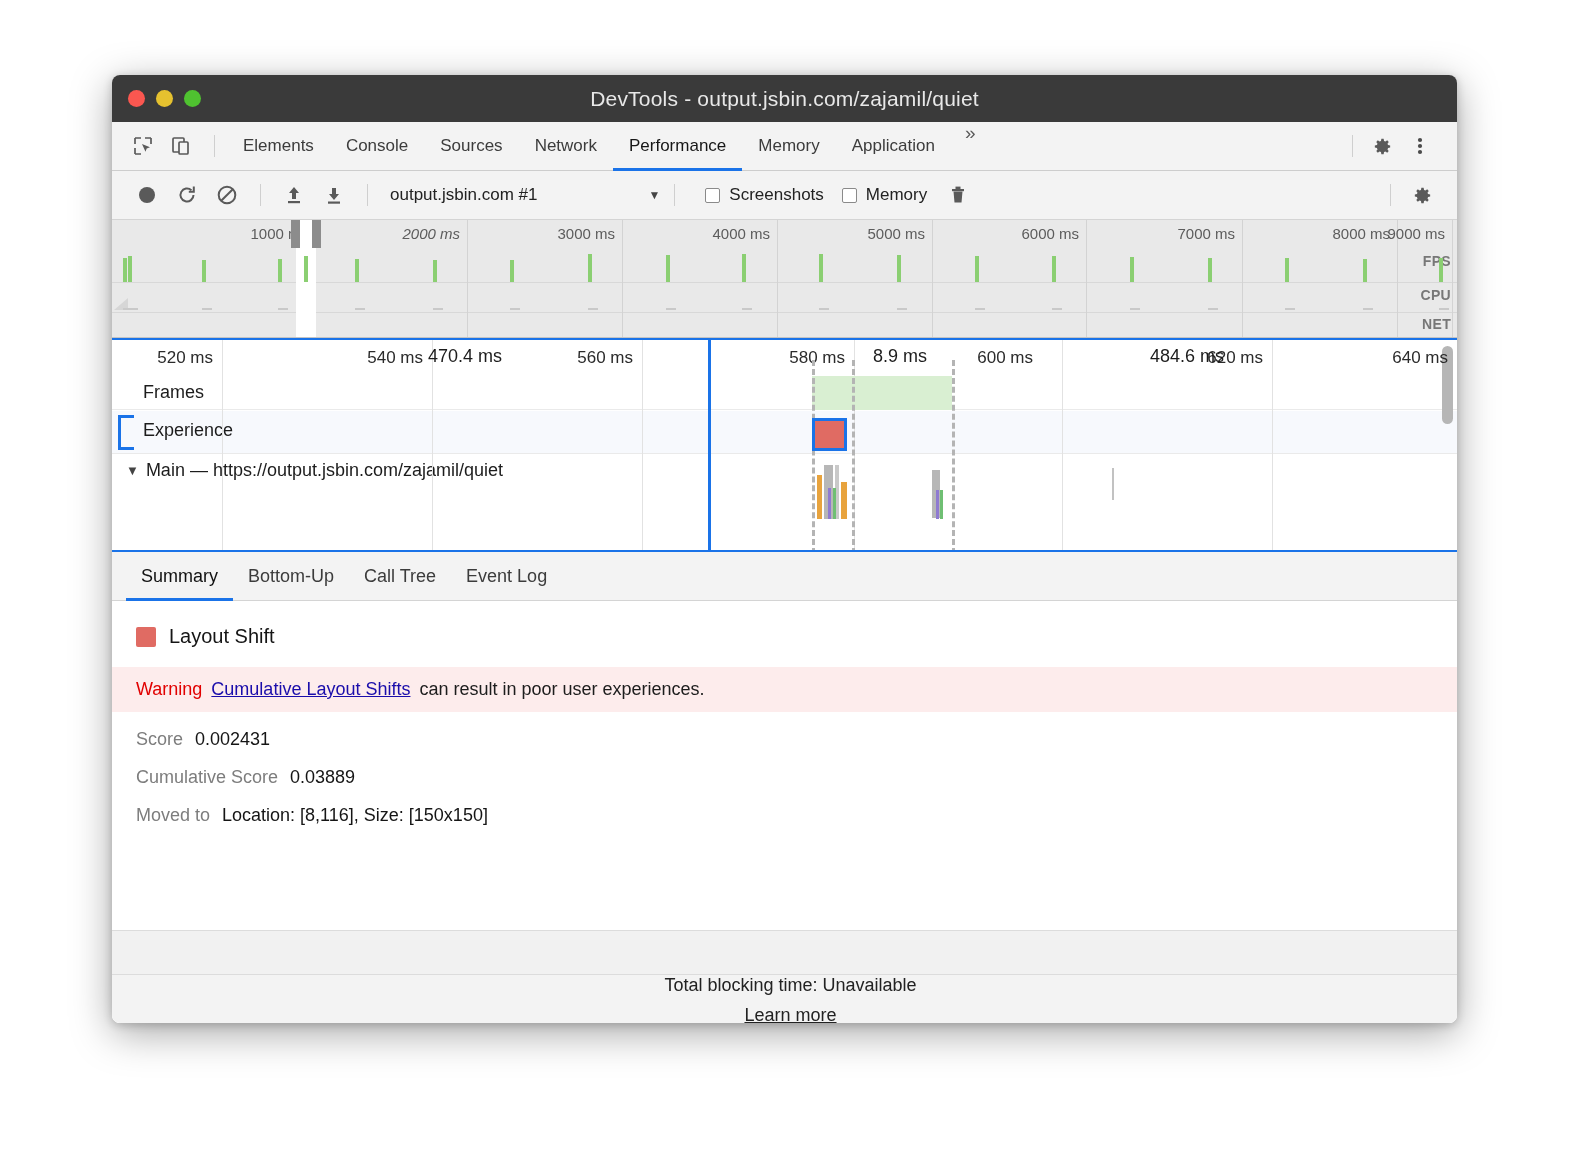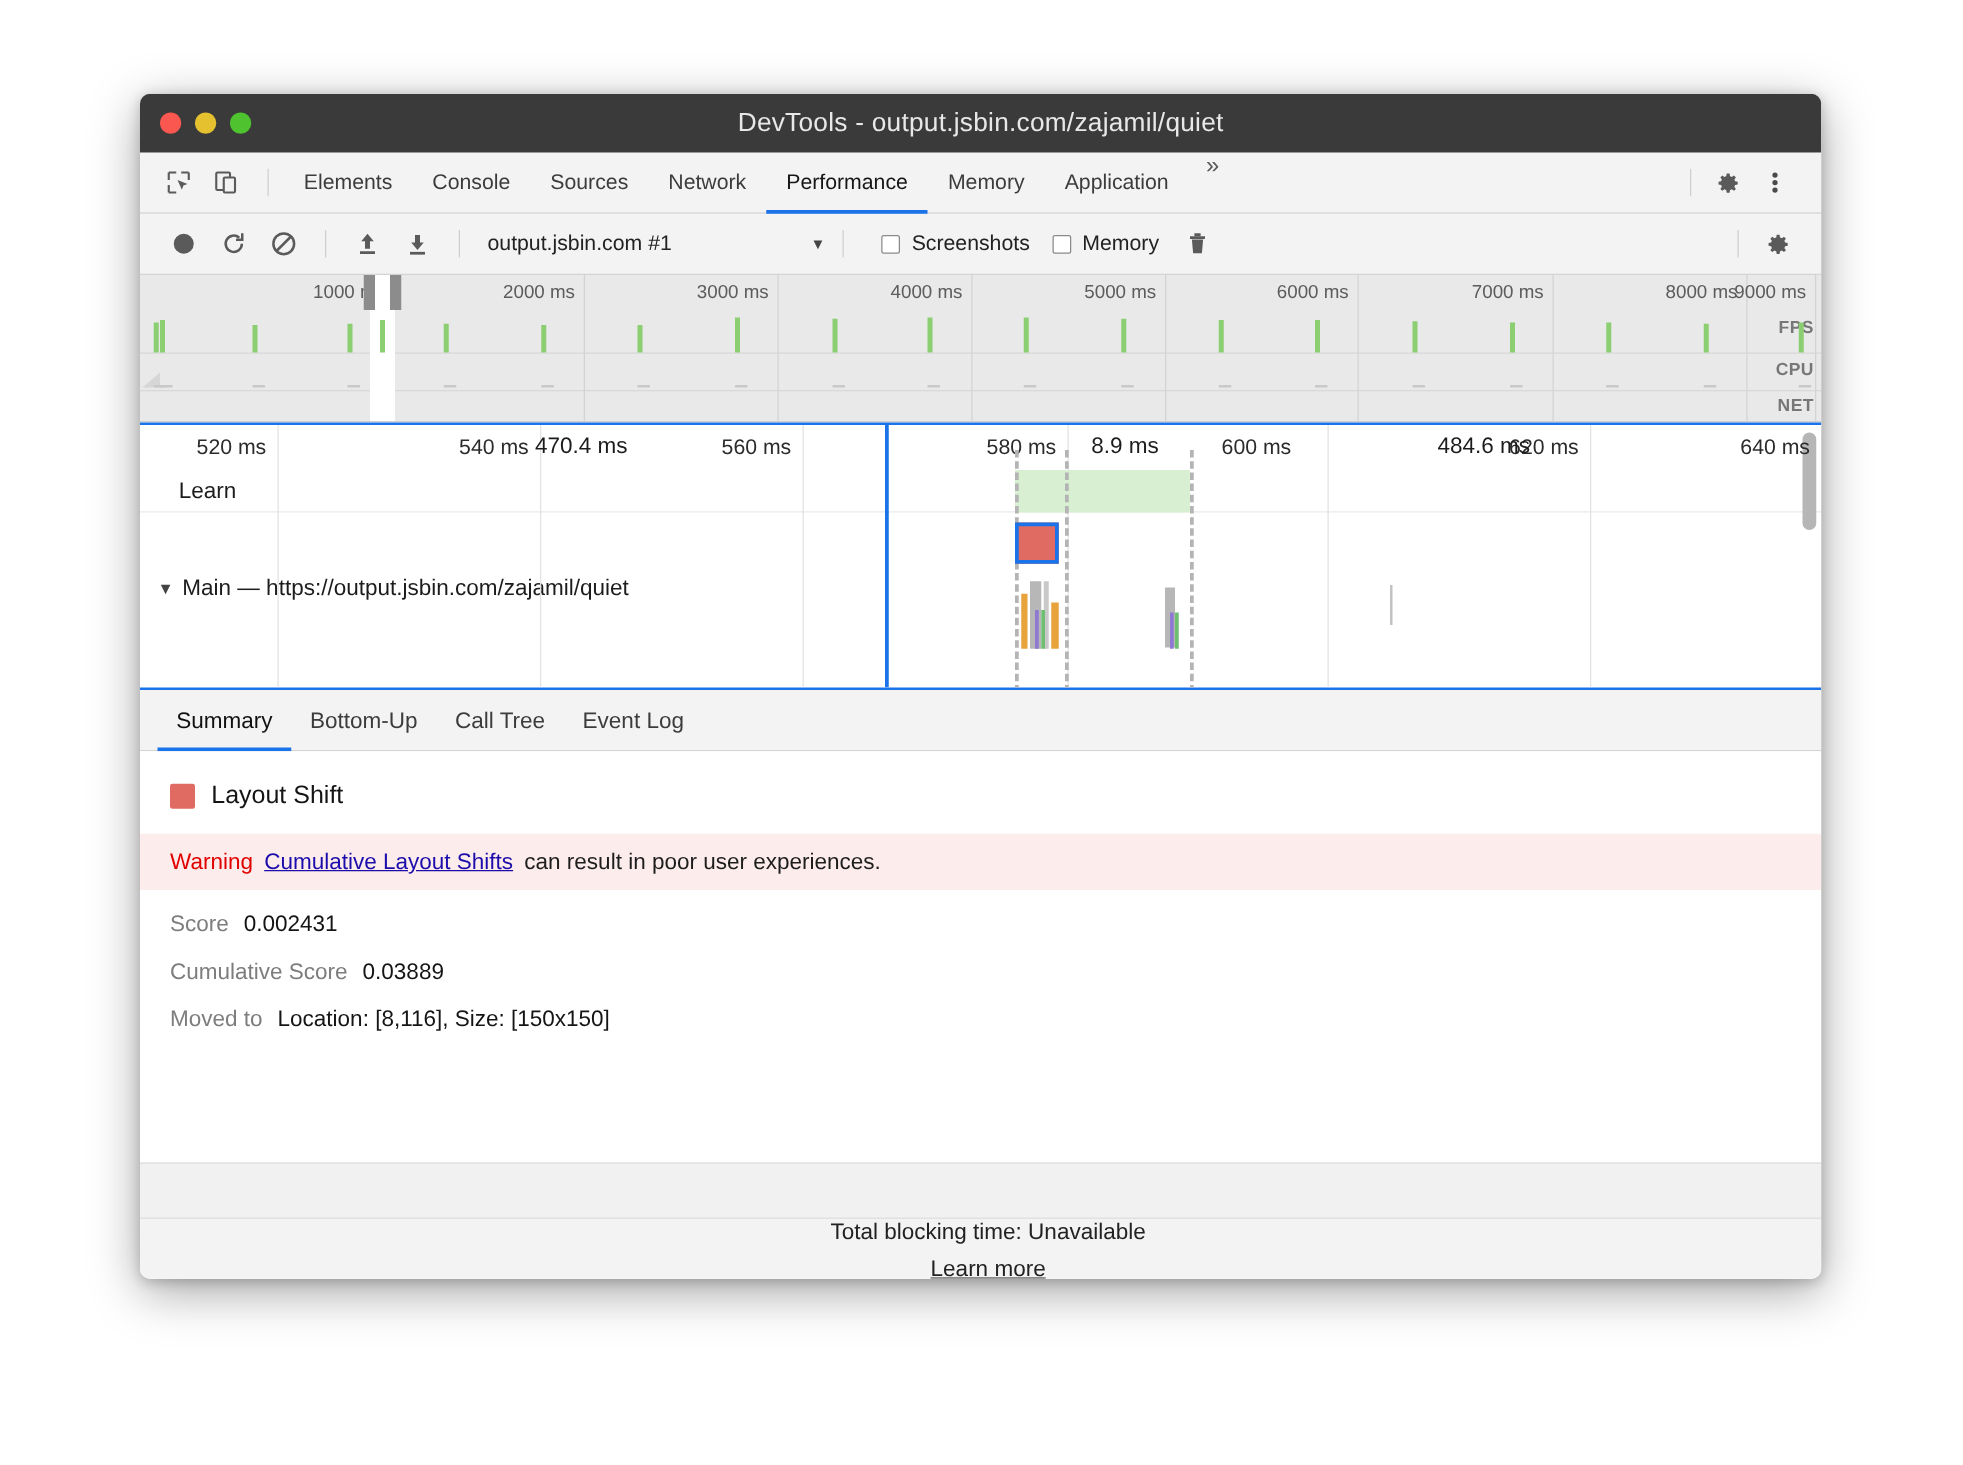--- a/index.html
+++ b/index.html
@@ -363,21 +363,21 @@
     <div class="overview" id="overview">
       <div class="cpu-hatch" style="left:2px; top:78px;"></div>
       <div class="cpu-line" style="top:62px"></div>
       <div class="cpu-line" style="top:92px"></div>
       <div class="ov-lane-label" style="top:33px">FPS</div>
       <div class="ov-lane-label" style="top:67px">CPU</div>
       <div class="ov-lane-label" style="top:96px">NET</div>
     <div class="ov-tick" style="left: 203px;"></div>
         <div class="ov-label" style="left: 203px;">1000 ms</div>
         <div class="ov-tick" style="left: 355px;"></div>
-        <div class="ov-label" style="left: 355px;">2000 ms</div>
+        <div class="ov-label" style="left: 355px; font-style: italic;">2000 ms</div>
         <div class="ov-tick" style="left: 510px;"></div>
         <div class="ov-label" style="left: 510px;">3000 ms</div>
         <div class="ov-tick" style="left: 665px;"></div>
         <div class="ov-label" style="left: 665px;">4000 ms</div>
         <div class="ov-tick" style="left: 820px;"></div>
         <div class="ov-label" style="left: 820px;">5000 ms</div>
         <div class="ov-tick" style="left: 974px;"></div>
         <div class="ov-label" style="left: 974px;">6000 ms</div>
         <div class="ov-tick" style="left: 1130px;"></div>
         <div class="ov-label" style="left: 1130px;">7000 ms</div>
@@ -424,21 +424,25 @@
         <div class="fps-bar" style="left: 1327px; top: 38px; height: 24px;"></div>
         <div class="net-blip" style="left: 1327px; top: 88px;"></div>
         <div class="ov-window" style="left: 184px; width: 20px;"></div>
         <div class="ov-handle" style="left: 179px;"></div>
         <div class="ov-handle" style="left: 200px;"></div>
         <div class="fps-bar" style="left: 192px; top: 36px; height: 26px;"></div>
       </div>
 
     <div class="flame" id="flame">
       <div class="row-frames">
-        <div class="row-frames-title">Learn</div>
+        <div class="row-frames-title">Frames</div>
+      </div>
+      <div class="row-exp">
+        <div class="exp-bracket"></div>
+        <div class="row-exp-title">Experience</div>
       </div>
       <div class="row-main-title">
         <span class="tri">▼</span>
         <span>Main — https://output.jsbin.com/zajamil/quiet</span>
       </div>
       <div class="vscroll" style="top:6px; height:78px;"></div>
     <div class="fl-tick" style="left: 110px;"></div>
         <div class="fl-label" style="left: 110px;">520 ms</div>
         <div class="fl-tick" style="left: 320px;"></div>
         <div class="fl-label" style="left: 320px;">540 ms</div>

